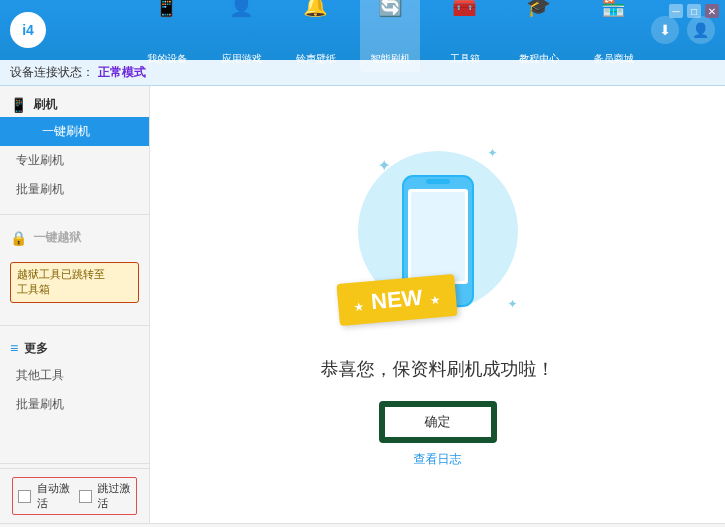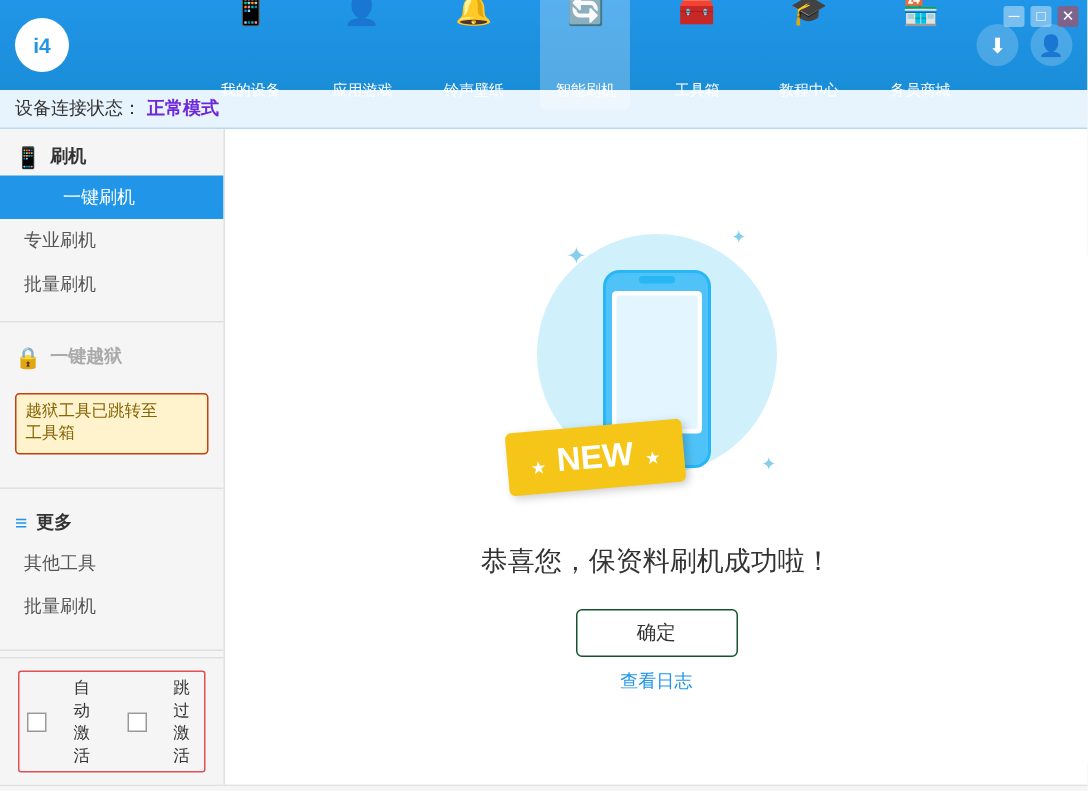--- a/index.html
+++ b/index.html
@@ -45,33 +45,33 @@
     .phone-bg-circle { position: absolute; width: 160px; height: 160px; background: #d0f0fc; border-radius: 50%; top: 10px; left: 10px; }
     .phone-svg { position: relative; z-index: 2; }
     .new-badge { position: absolute; bottom: 20px; left: -10px; background: #f5c518; color: white; font-size: 22px; font-weight: bold; padding: 8px 16px; border-radius: 4px; z-index: 3; transform: rotate(-5deg); box-shadow: 2px 2px 6px rgba(0,0,0,0.2); }
     .new-badge::before { content: '★'; font-size: 10px; margin-right: 2px; }
     .new-badge::after { content: '★'; font-size: 10px; margin-left: 2px; }
     .sparkle { position: absolute; color: #87ceeb; font-size: 16px; z-index: 4; }
     .sparkle-1 { top: 15px; left: 30px; }
     .sparkle-2 { top: 5px; right: 30px; font-size: 12px; }
     .sparkle-3 { bottom: 30px; right: 10px; font-size: 12px; }
     .success-text { font-size: 18px; color: #333; margin: 16px 0 20px 0; }
-    .confirm-btn { background: white; border: 1px solid #14532d; color: #333; padding: 6px 40px; border-radius: 4px; font-size: 13px; cursor: pointer; margin-bottom: 8px; }
+    .confirm-btn { background: white; border: 6px solid #14532d; color: #333; padding: 6px 40px; border-radius: 4px; font-size: 13px; cursor: pointer; margin-bottom: 8px; }
     .log-link { font-size: 12px; color: #2196e8; cursor: pointer; text-decoration: none; }
 
     
     .statusbar { height: 30px; background: #f5f5f5; border-top: 1px solid #e0e0e0; display: flex; align-items: center; padding: 0 10px; font-size: 12px; color: #555; }
 
     
     .connbar { background: #e8f4fd; border-bottom: 1px solid #b8d8f0; padding: 4px 10px; font-size: 12px; color: #333; display: flex; align-items: center; gap: 4px; }
     .connbar-status { color: #6d28d9; font-weight: bold; }
 
     
     .device-section { padding: 8px 10px; border-top: 1px solid #e0e0e0; }
-    .auto-row { display: flex; align-items: center; gap: 18px; padding: 4px 0; border: 1.5px solid #e05050; border-radius: 2px; margin: 0 2px; padding: 3px 5px; }
+    .auto-row { display: flex; align-items: center; gap: 6px; padding: 4px 0; border: 1.5px solid #e05050; border-radius: 2px; margin: 0 2px; padding: 3px 5px; }
     .checkbox { width: 13px; height: 13px; border: 1px solid #999; background: white; display: inline-flex; align-items: center; justify-content: center; flex-shrink: 0; }
     .checkbox-label { font-size: 11px; color: #333; }
 
     .sidebar-bottom { margin-top: auto; }
 
     
     .sidebar::-webkit-scrollbar { width: 3px; }
     .sidebar::-webkit-scrollbar-thumb { background: #ccc; border-radius: 2px; }
   </style>
 </head>

